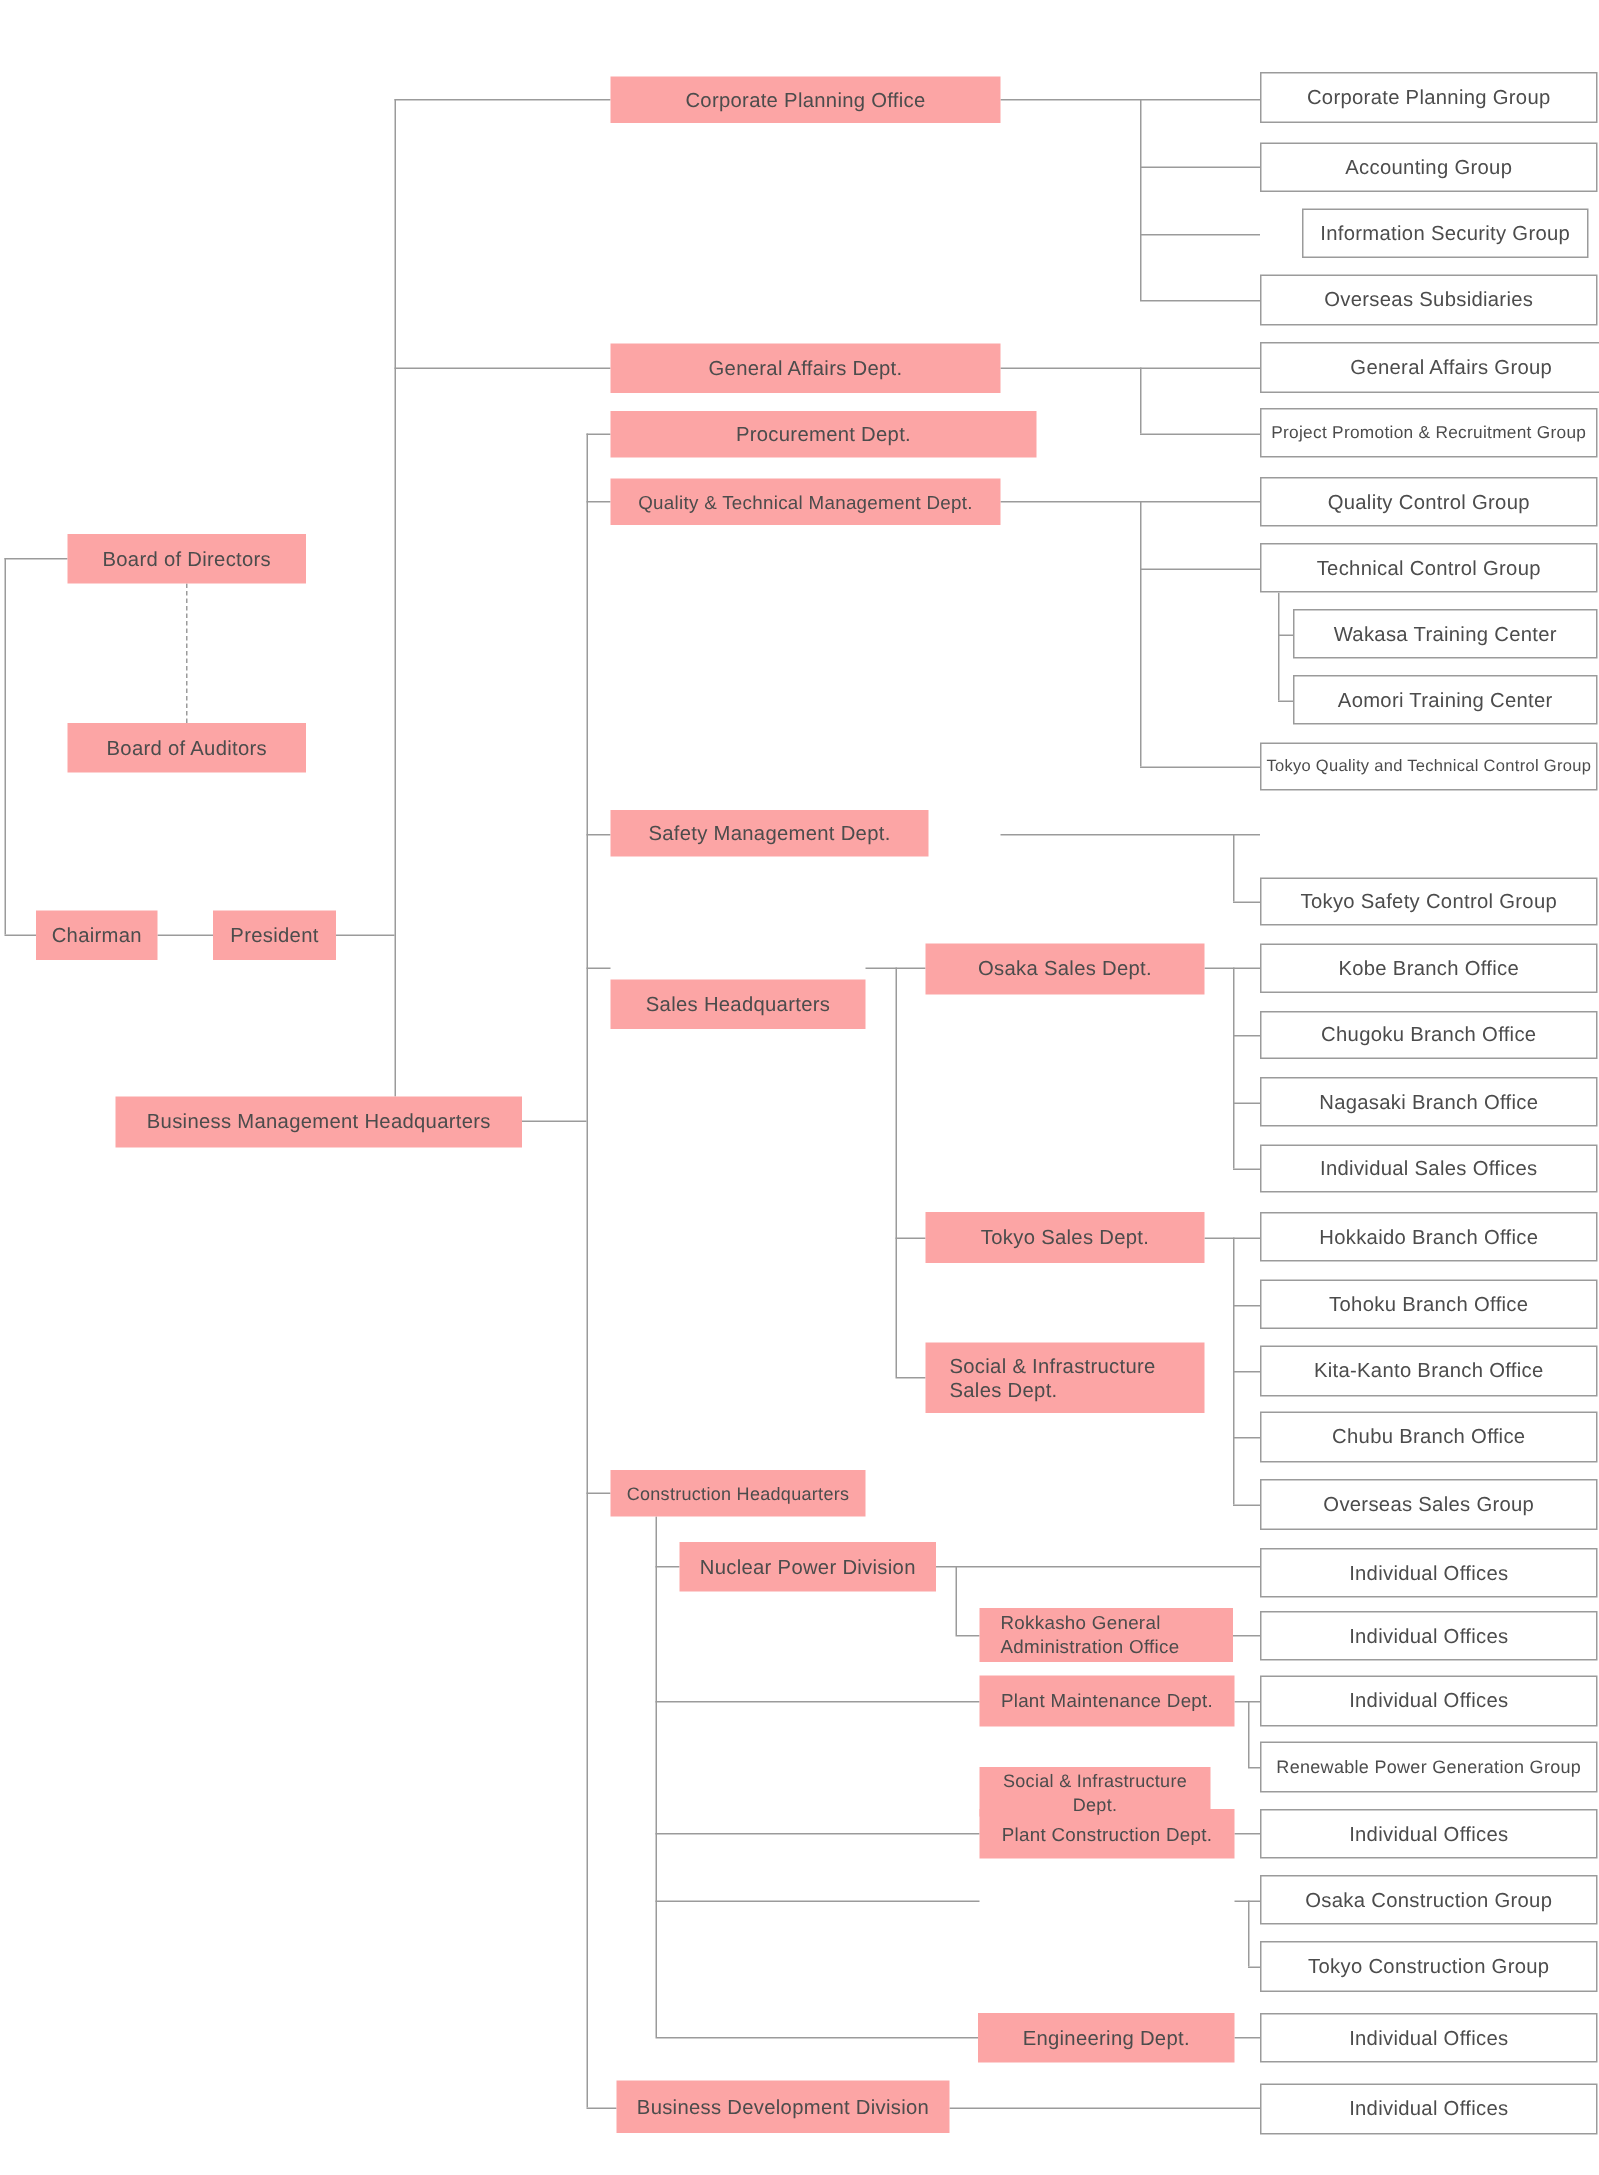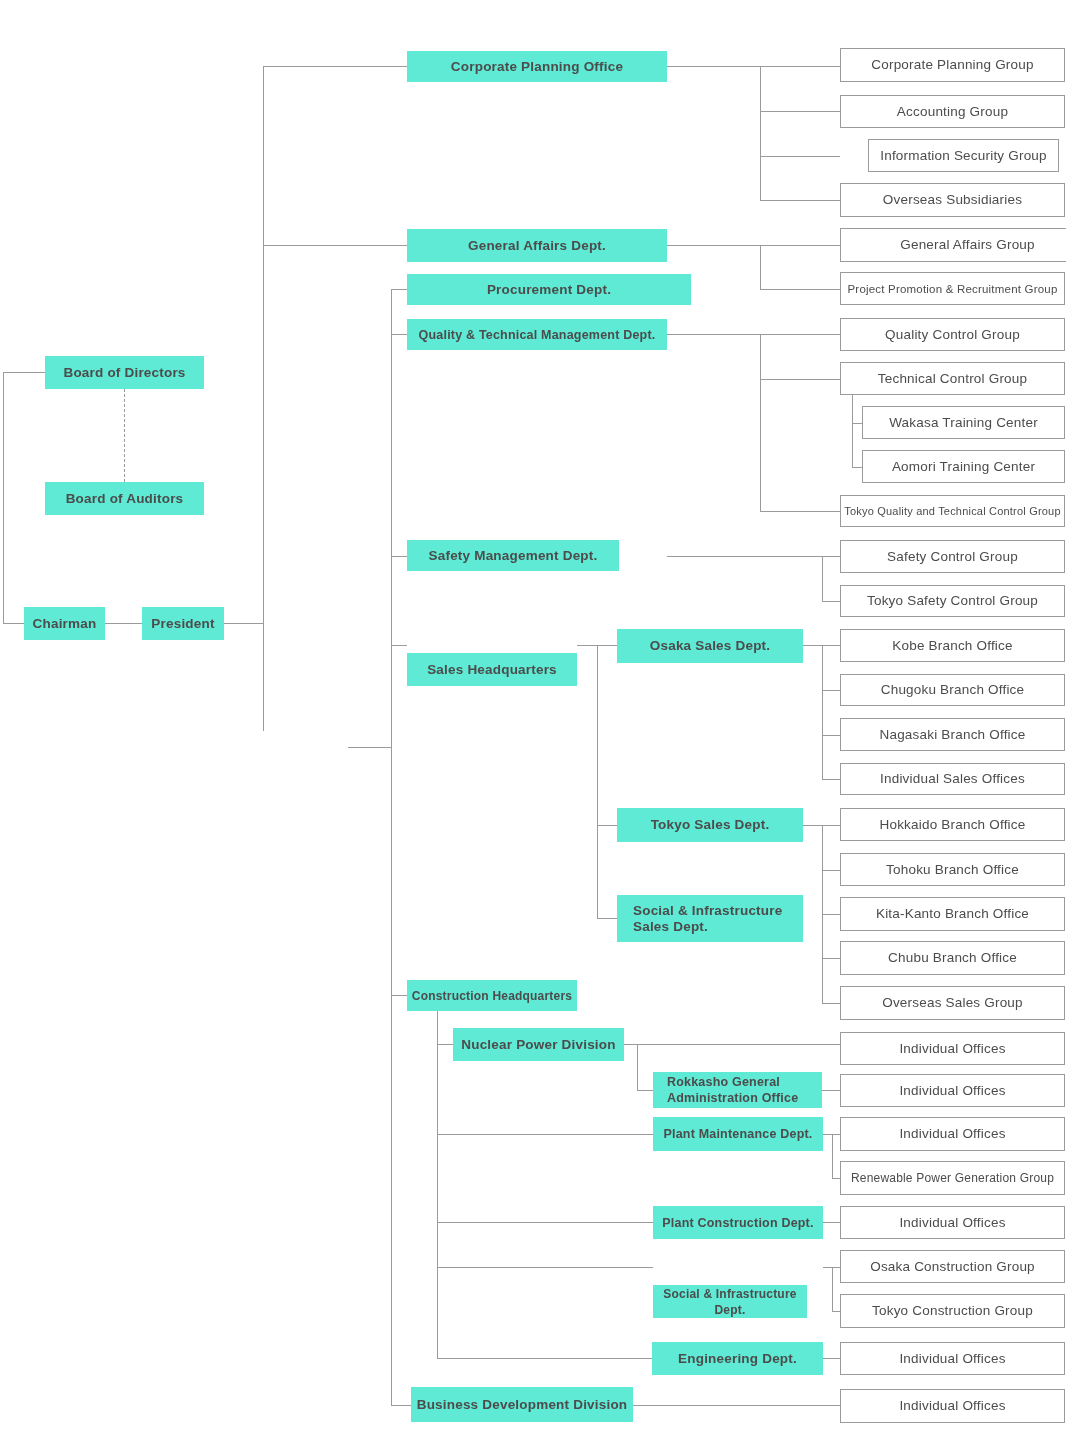--- a/index.html
+++ b/index.html
@@ -1,20 +1,20 @@
 <!DOCTYPE html>
 <html><head>
 <meta charset="utf-8">
 <style>
   html,body{margin:0;padding:0;background:#fff;}
   #stage{position:relative;width:1066px;height:1450px;background:#fff;overflow:hidden;
          font-family:"Liberation Sans","DejaVu Sans",sans-serif;color:#4c4c4c;}
   .n{position:absolute;box-sizing:border-box;display:flex;align-items:center;justify-content:center;
      text-align:center;font-size:13.5px;line-height:16px;letter-spacing:.2px;}
-  .b{background:#5eead4;font-weight:bold;}
+  .b{background:#fca5a5;}
   .w{background:#ffffff;border:1px solid #9b9b9b;}
   .tl{justify-content:flex-start;text-align:left;padding-left:16px;white-space:pre-line;}
   .f125{font-size:12.5px;}
   .f12{font-size:12px;}
   .f115{font-size:11.5px;}
   .f11{font-size:11px;}
   .hl{position:absolute;height:1px;background:#9b9b9b;}
   .vl{position:absolute;width:1px;background:#9b9b9b;}
   .dash{position:absolute;width:0;border-left:1px dashed #9b9b9b;}
 </style>
@@ -103,55 +103,55 @@
 
   <div class="hl" style="left:437px;top:1358px;width:215px"></div>
   <div class="hl" style="left:823px;top:1358px;width:17px"></div>
 
   <div class="hl" style="left:633px;top:1405px;width:207px"></div>
 
   <div class="n b" style="left:45px;top:356px;width:159px;height:33px">Board of Directors</div>
   <div class="n b" style="left:45px;top:482px;width:159px;height:33px">Board of Auditors</div>
   <div class="n b" style="left:24px;top:607px;width:81px;height:33px">Chairman</div>
   <div class="n b" style="left:142px;top:607px;width:82px;height:33px">President</div>
+  <div class="n b" style="left:77px;top:731px;width:271px;height:34px">Business Management Headquarters</div>
 
   <div class="n b" style="left:407px;top:51px;width:260px;height:31px">Corporate Planning Office</div>
   <div class="n b" style="left:407px;top:229px;width:260px;height:33px">General Affairs Dept.</div>
   <div class="n b" style="left:407px;top:274px;width:284px;height:31px">Procurement Dept.</div>
   <div class="n b f125" style="left:407px;top:319px;width:260px;height:31px">Quality &amp; Technical Management Dept.</div>
   <div class="n b" style="left:407px;top:540px;width:212px;height:31px">Safety Management Dept.</div>
   <div class="n b" style="left:407px;top:653px;width:170px;height:33px">Sales Headquarters</div>
   <div class="n b f12" style="left:407px;top:980px;width:170px;height:31px">Construction Headquarters</div>
   <div class="n b" style="left:411px;top:1387px;width:222px;height:35px">Business Development Division</div>
 
   <div class="n b" style="left:617px;top:629px;width:186px;height:34px">Osaka Sales Dept.</div>
   <div class="n b" style="left:617px;top:808px;width:186px;height:34px">Tokyo Sales Dept.</div>
   <div class="n b tl" style="left:617px;top:895px;width:186px;height:47px">Social &amp; Infrastructure
 Sales Dept.</div>
 
   <div class="n b" style="left:453px;top:1028px;width:171px;height:33px">Nuclear Power Division</div>
   <div class="n b tl f125" style="left:653px;top:1072px;width:169px;height:36px;padding-left:14px">Rokkasho General
 Administration Office</div>
   <div class="n b f125" style="left:653px;top:1117px;width:170px;height:34px">Plant Maintenance Dept.</div>
   <div class="n b f125" style="left:653px;top:1206px;width:170px;height:33px">Plant Construction Dept.</div>
-  <div class="n b f12" style="left:653px;top:1285px;width:154px;height:33px">Social &amp; Infrastructure Dept.</div>
+  <div class="n b f12" style="left:653px;top:1178px;width:154px;height:33px">Social &amp; Infrastructure Dept.</div>
   <div class="n b" style="left:652px;top:1342px;width:171px;height:33px">Engineering Dept.</div>
 
   <div class="n w" style="left:840px;top:48px;width:225px;height:34px">Corporate Planning Group</div>
   <div class="n w" style="left:840px;top:95px;width:225px;height:33px">Accounting Group</div>
   <div class="n w" style="left:868px;top:139px;width:191px;height:33px">Information Security Group</div>
   <div class="n w" style="left:840px;top:183px;width:225px;height:34px">Overseas Subsidiaries</div>
   <div class="n w" style="left:840px;top:228px;width:255px;height:34px">General Affairs Group</div>
   <div class="n w f115" style="left:840px;top:272px;width:225px;height:33px">Project Promotion &amp; Recruitment Group</div>
   <div class="n w" style="left:840px;top:318px;width:225px;height:33px">Quality Control Group</div>
   <div class="n w" style="left:840px;top:362px;width:225px;height:33px">Technical Control Group</div>
   <div class="n w" style="left:862px;top:406px;width:203px;height:33px">Wakasa Training Center</div>
   <div class="n w" style="left:862px;top:450px;width:203px;height:33px">Aomori Training Center</div>
   <div class="n w f11" style="left:840px;top:495px;width:225px;height:32px">Tokyo Quality and Technical Control Group</div>
-  <div class="n w" style="left:840px;top:540px;width:225px;height:33px">Safety Control Group</div>
   <div class="n w" style="left:840px;top:585px;width:225px;height:32px">Tokyo Safety Control Group</div>
   <div class="n w" style="left:840px;top:629px;width:225px;height:33px">Kobe Branch Office</div>
   <div class="n w" style="left:840px;top:674px;width:225px;height:32px">Chugoku Branch Office</div>
   <div class="n w" style="left:840px;top:718px;width:225px;height:33px">Nagasaki Branch Office</div>
   <div class="n w" style="left:840px;top:763px;width:225px;height:32px">Individual Sales Offices</div>
   <div class="n w" style="left:840px;top:808px;width:225px;height:33px">Hokkaido Branch Office</div>
   <div class="n w" style="left:840px;top:853px;width:225px;height:33px">Tohoku Branch Office</div>
   <div class="n w" style="left:840px;top:897px;width:225px;height:34px">Kita-Kanto Branch Office</div>
   <div class="n w" style="left:840px;top:941px;width:225px;height:34px">Chubu Branch Office</div>
   <div class="n w" style="left:840px;top:986px;width:225px;height:34px">Overseas Sales Group</div>

